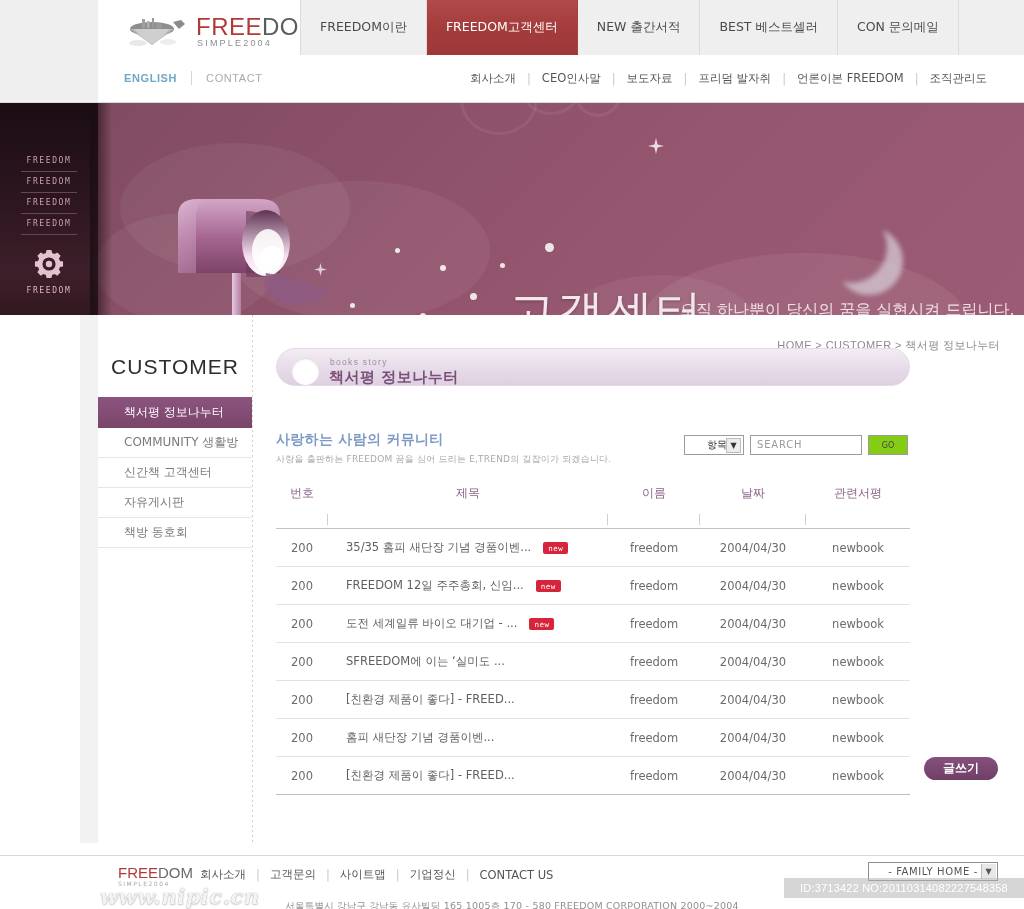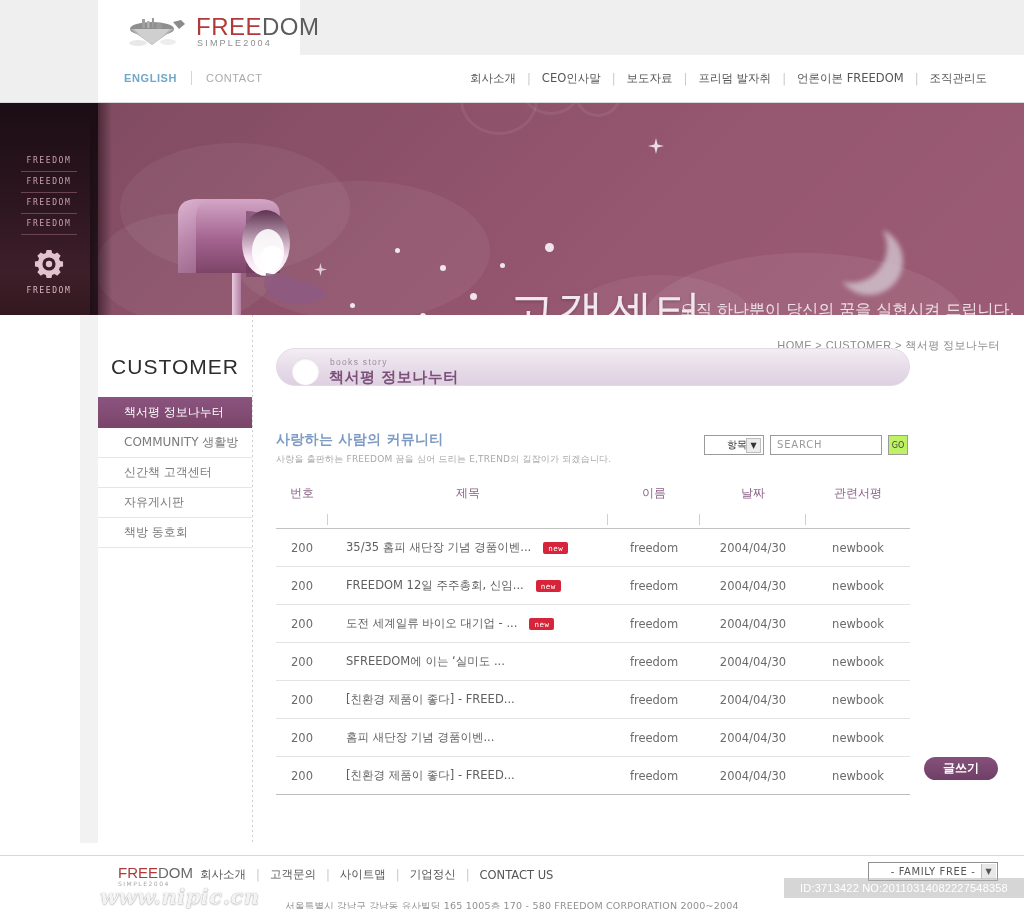--- a/index.html
+++ b/index.html
@@ -108,21 +108,21 @@
   .sec-title { font-size:14px; color:#7d9bc4; font-weight:bold; letter-spacing:0.3px; }
   .sec-desc { margin-top:4px; font-size:9px; color:#a8a8a8; letter-spacing:0.2px; }
 
   .searchbox { position:absolute; right:2px; top:4px; display:flex; align-items:center; gap:6px; }
   .sel { width:60px; height:20px; font-size:10px; border:1px solid #9b9b9b; background:#fff;
          display:flex; align-items:center; padding-left:22px; color:#333; position:relative; }
   .sel .arrow { position:absolute; right:2px; top:2px; width:15px; height:15px; background:#ececec;
                 border:1px solid #bdbdbd; display:flex; align-items:center; justify-content:center; font-size:8px; color:#333; }
   .sinput { width:112px; height:20px; border:1px solid #9b9b9b; background:#fff; font-size:10px;
             color:#9a9a9a; padding-left:6px; line-height:18px; letter-spacing:0.8px; }
-  .gobtn { width:20px; height:20px; border:1px solid #9b9b9b; background:#bef264; font-size:8px; color:#444;
+  .gobtn { width:40px; height:20px; border:1px solid #9b9b9b; background:#84cc16; font-size:8px; color:#444;
            display:flex; align-items:center; justify-content:center; }
 
   
   .tbl { position:absolute; left:0; top:163px; width:634px; border-collapse:collapse; }
   .tbl thead th { font-size:12px; color:#8a6288; font-weight:normal; padding:7px 0 26px 0;
                   border-bottom:1px solid #c2c2c2; position:relative; }
   .tbl thead th.sp::after { content:""; position:absolute; right:0; bottom:3px; width:1px; height:11px; background:#cfcfcf; }
   .tbl tbody td { font-size:11.5px; color:#6b6b6b; padding:11px 0; border-bottom:1px solid #e3e3e3; text-align:center; }
   .tbl tbody tr:last-child td { border-bottom:1px solid #bdbdbd; }
   .tbl td.title { text-align:left; padding-left:18px; color:#5f5f5f; }
@@ -178,20 +178,27 @@
       <path d="M47 8 L55 6 L59 10 L53 15 Z" fill="#8b8b8b"></path>
       <ellipse cx="12" cy="29" rx="9" ry="3" fill="#e8e8e8"></ellipse>
       <ellipse cx="42" cy="28" rx="8" ry="3" fill="#ededed"></ellipse>
     </svg>
     <div class="logo-text">
       <span class="a">FREE</span><span class="b">DOM</span>
     </div>
     <div class="logo-sub">SIMPLE2004</div>
   </div>
 
+  <nav class="mainnav" id="mainnav">
+      <div class="tab">FREEDOM이란</div>
+      <div class="tab active">FREEDOM고객센터</div>
+      <div class="tab">NEW 출간서적</div>
+      <div class="tab">BEST 베스트셀러</div>
+      <div class="tab">CON 문의메일</div>
+    </nav>
 
   <div class="subnav">
     <div class="subnav-left"></div>
     <div class="lang">
       <a class="en" href="#">ENGLISH</a>
       <div class="sep"></div>
       <a class="ct" href="#">CONTACT</a>
     </div>
     <div class="utilnav" id="utilnav">
         <span class="item">회사소개</span>
@@ -411,20 +418,20 @@
         <span class="bar">|</span>
         <span class="item">사이트맵</span>
         <span class="bar">|</span>
         <span class="item">기업정신</span>
         <span class="bar">|</span>
         <span class="item">CONTACT US</span>
       </div>
     <div class="f-addr">서울특별시 강남구 강남동 유사빌딩 165 1005층 170 - 580 FREEDOM CORPORATION 2000~2004</div>
   </div>
   <div class="famsel">
-    <span>- FAMILY FREE -</span>
+    <span>- FAMILY HOME -</span>
     <span class="arw">▼</span>
   </div>
 
   <div class="wm">www.nipic.cn</div>
   <div class="idbar">ID:3713422 NO:20110314082227548358</div>
 
 </div>
 
 </body></html>

